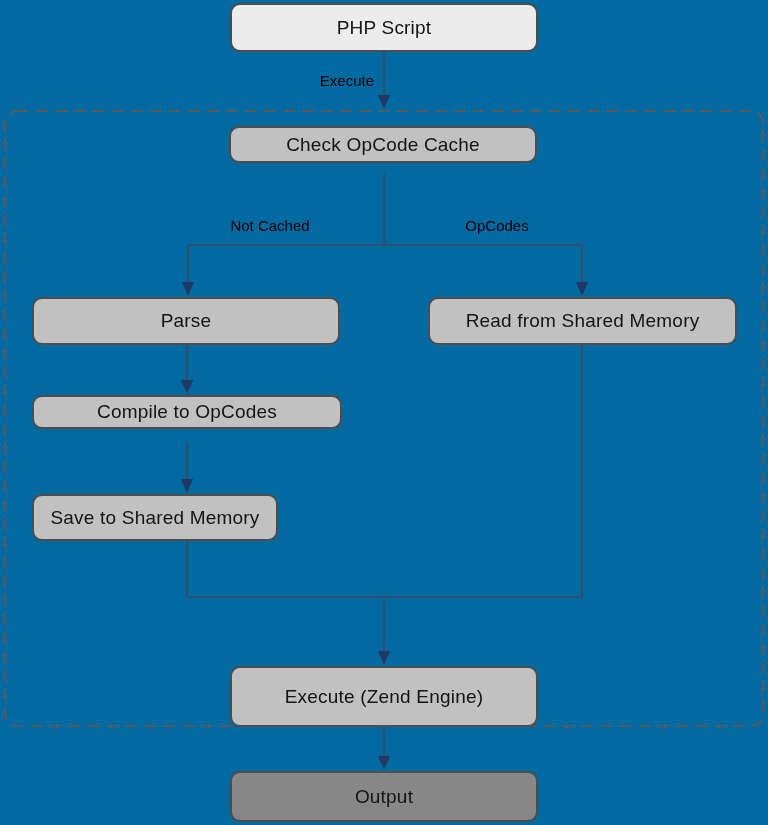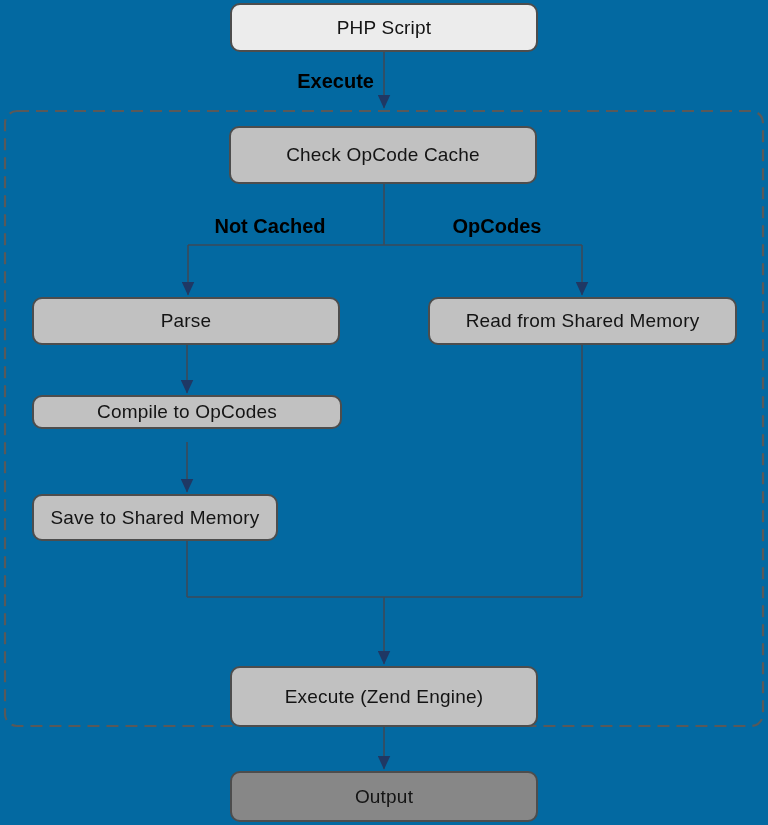--- a/index.html
+++ b/index.html
@@ -41,28 +41,28 @@
     font-size: 19px;
     color: var(--text, #141414);
     letter-spacing: 0.2px;
   }
   .node-light { background: var(--node-light, #ececec); }
   .node-mid   { background: var(--node-mid, #c1c1c1); }
   .node-dark  { background: var(--node-dark, #878787); }
   .edge-label {
     position: absolute;
     z-index: 2;
-    font-size: 20px;
-    font-weight: bold;
+    font-size: 15px;
+    font-weight: normal;
     color: var(--label-text, #000000);
     line-height: 22px;
   }
   
   #node-php-script              { left: 230px; top: 3px;   width: 308px; height: 49px; }
-  #node-check-opcode-cache      { left: 229px; top: 126px; width: 308px; height: 58px; }
+  #node-check-opcode-cache      { left: 229px; top: 126px; width: 308px; height: 37px; }
   #node-parse                   { left: 32px;  top: 297px; width: 308px; height: 48px; text-align: center; }
   #node-compile-to-opcodes      { left: 32px;  top: 395px; width: 310px; height: 34px; }
   #node-save-to-shared-memory   { left: 32px;  top: 494px; width: 246px; height: 47px; }
   #node-read-from-shared-memory { left: 428px; top: 297px; width: 309px; height: 48px; }
   #node-execute-zend-engine     { left: 230px; top: 666px; width: 308px; height: 61px; align-items: center; }
   #node-output                  { left: 230px; top: 771px; width: 308px; height: 51px; }
   
   #label-execute    { left: 250px; top: 70px;  width: 124px; text-align: right; }
   #label-not-cached { left: 195px; top: 215px; width: 150px; text-align: center; }
   #label-cached     { left: 422px; top: 215px; width: 150px; text-align: center; }

